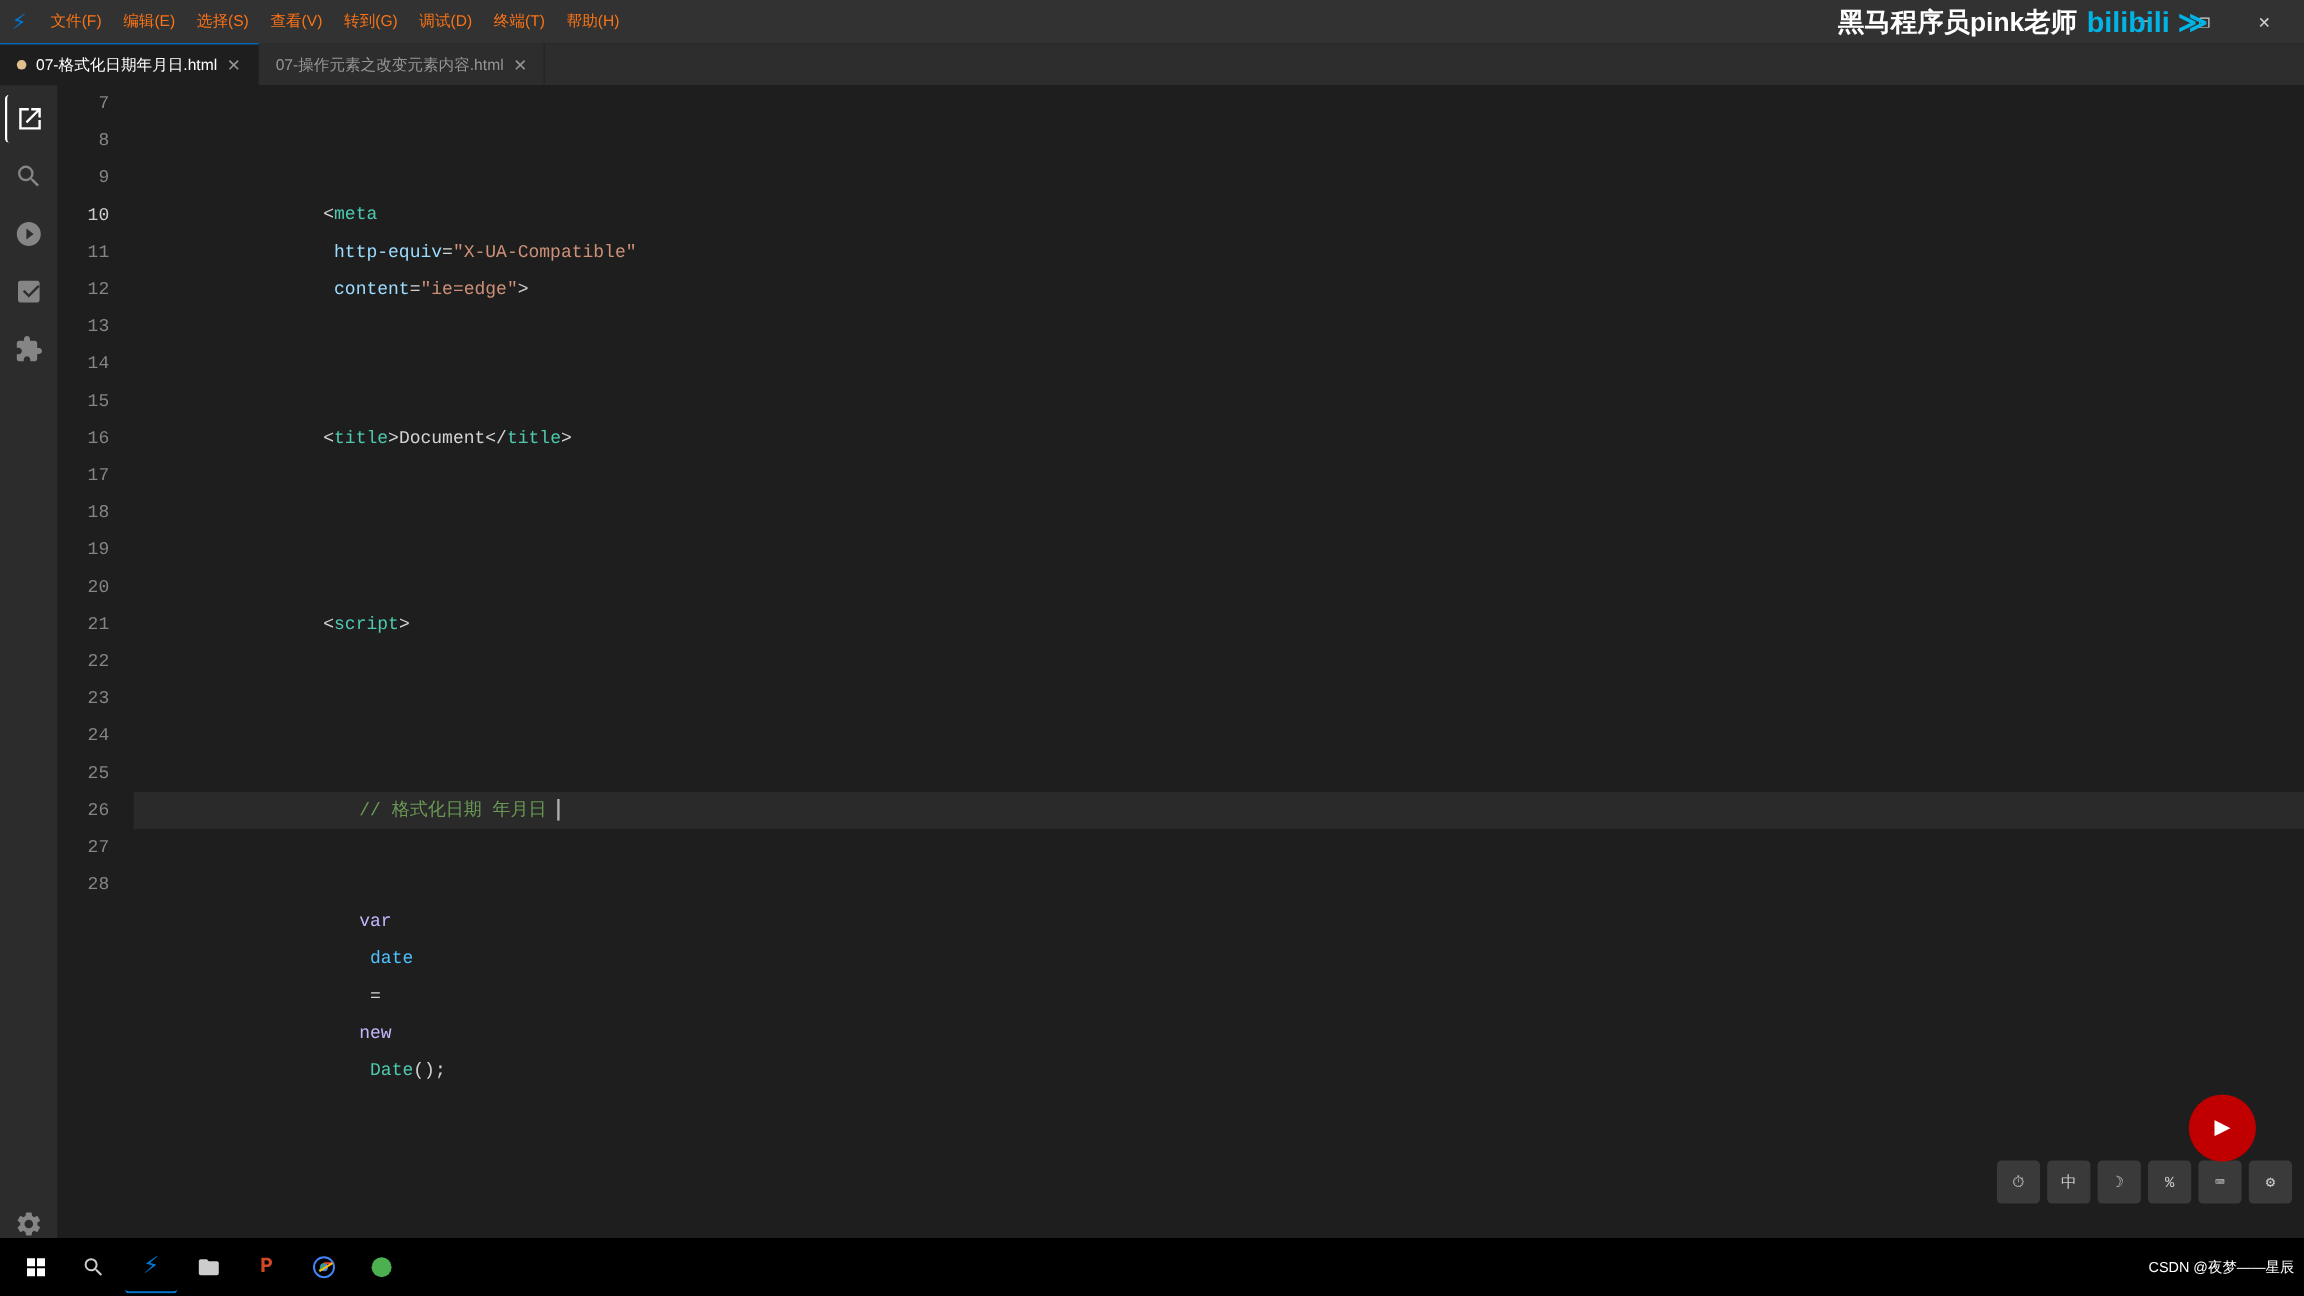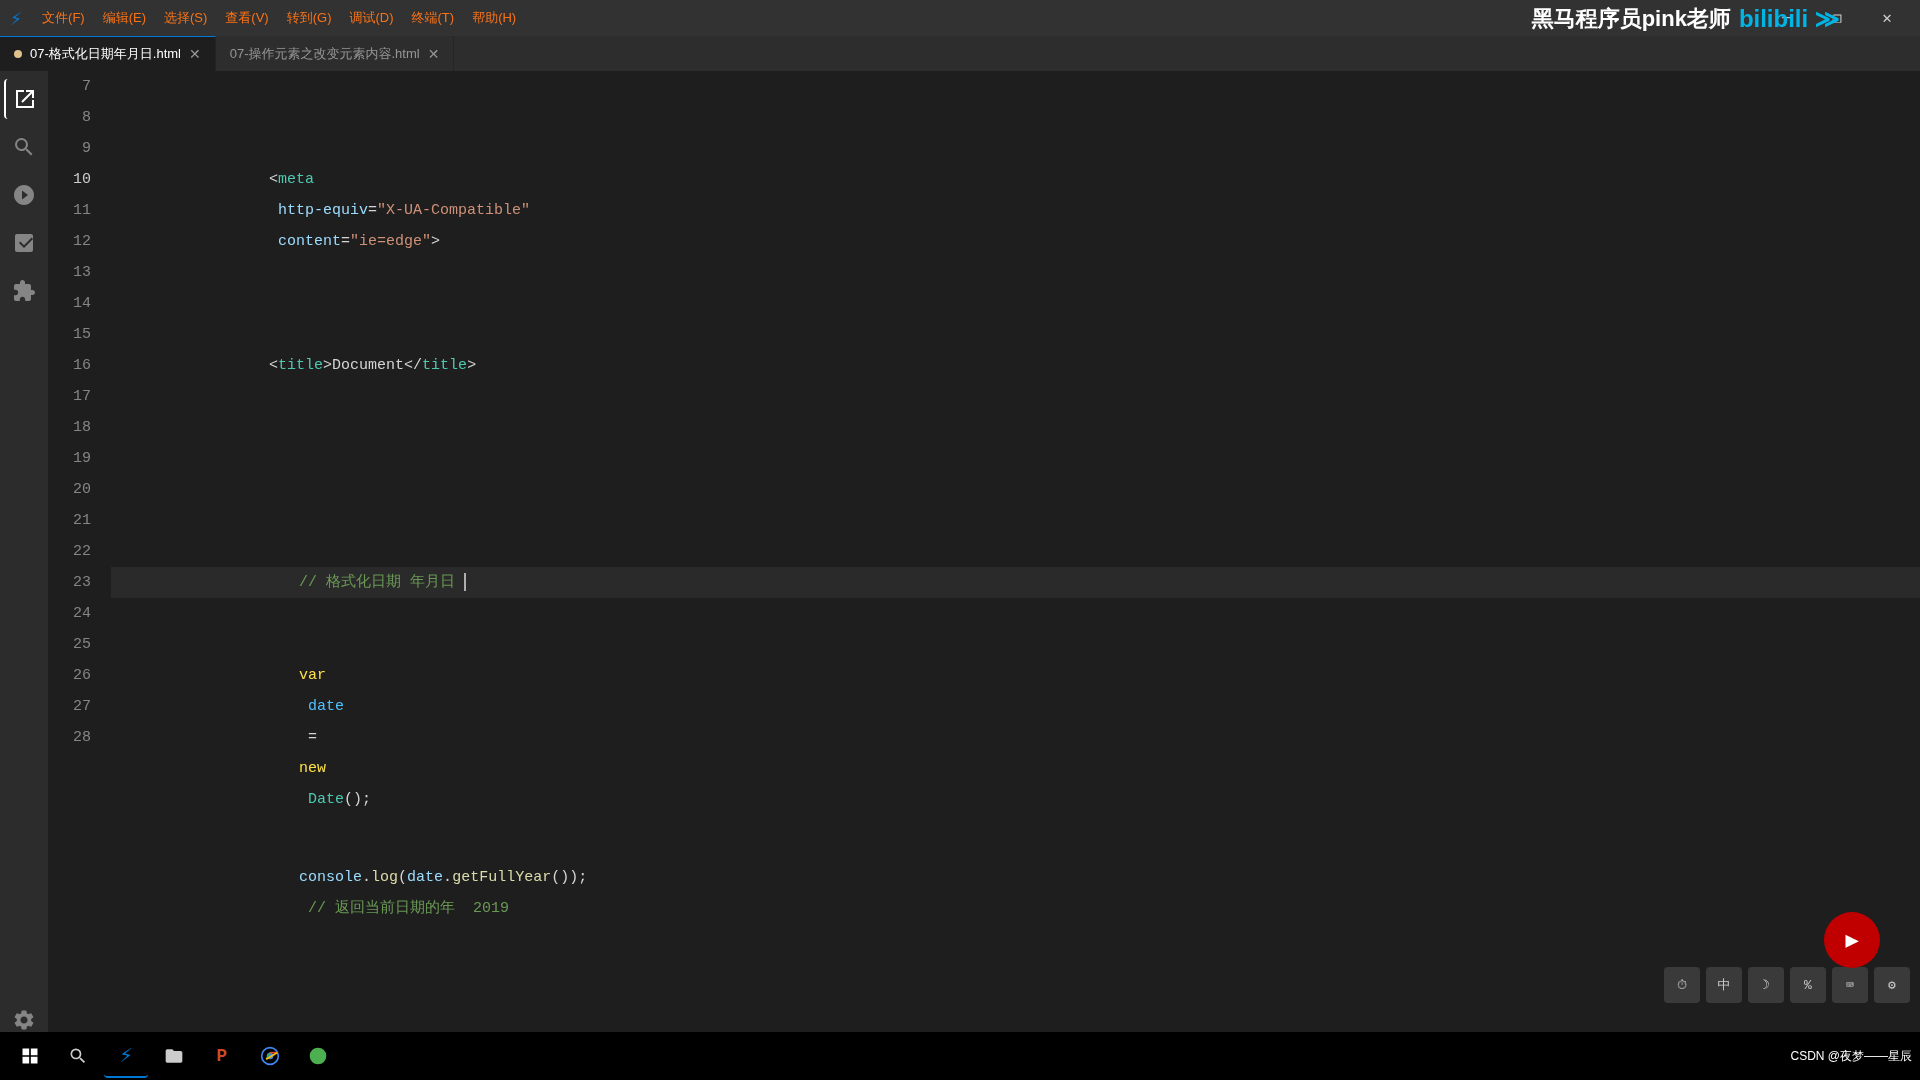--- a/index.html
+++ b/index.html
@@ -193,21 +193,21 @@
     }
     .code-line.active-line {
       background: #2a2a2a;
       text-align: right;
     }
 
     
     .c-tag { color: #4ec9b0; }
     .c-attr { color: #9cdcfe; }
     .c-str { color: #ce9178; }
-    .c-keyword { color: #fde047; }
+    .c-keyword { color: #c4b5fd; }
     .c-var { color: #9cdcfe; }
     .c-func { color: #dcdcaa; }
     .c-comment { color: #6a9955; }
     .c-white { color: #d4d4d4; }
     .c-blue-light { color: #4fc1ff; }
     .c-class { color: #4ec9b0; }
 
     
     .cursor {
       display: inline-block;
@@ -411,46 +411,45 @@
         </div>
 
         
         <div class="code-line">
           <span style="padding-left:50px;">
             <span class="c-white">&lt;</span><span class="c-tag">title</span><span class="c-white">&gt;</span><span class="c-white">Document</span><span class="c-white">&lt;/</span><span class="c-tag">title</span><span class="c-white">&gt;</span>
           </span>
         </div>
 
         
+        <div class="code-line">
+          <span style="padding-left:50px;">
+            <span class="c-white">&lt;</span><span class="c-tag">script</span><span class="c-white">&gt;</span>
+          </span>
+        </div>
 
         
         <div class="code-line active-line">
           <span style="padding-left:80px;">
             <span class="c-comment">// 格式化日期 年月日 </span><span class="cursor"></span>
           </span>
         </div>
 
         
         <div class="code-line">
           <span style="padding-left:80px;">
             <span class="c-keyword">var</span>
             <span class="c-white"> </span><span class="c-blue-light">date</span>
             <span class="c-white"> = </span>
             <span class="c-keyword">new</span>
             <span class="c-white"> </span><span class="c-class">Date</span><span class="c-white">();</span>
           </span>
         </div>
 
         
-        <div class="code-line">
-          <span style="padding-left:80px;">
-            <span class="c-var">console</span><span class="c-white">.</span><span class="c-func">log</span><span class="c-white">(</span><span class="c-var">date</span><span class="c-white">.</span><span class="c-func">getFullYear</span><span class="c-white">());</span>
-            <span class="c-comment"> // 返回当前日期的年  2019</span>
-          </span>
-        </div>
 
         
         
 
         
         
 
         
         
 

